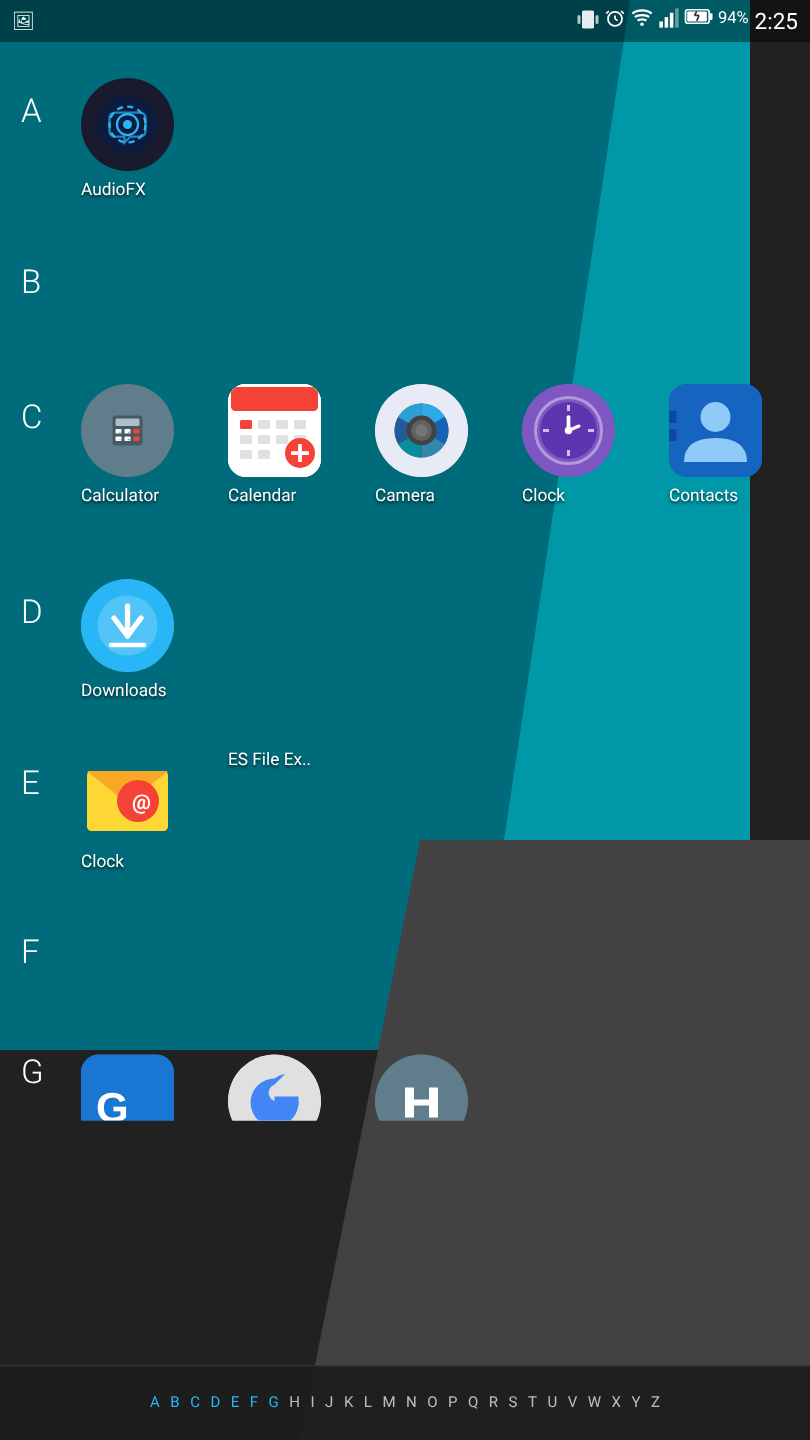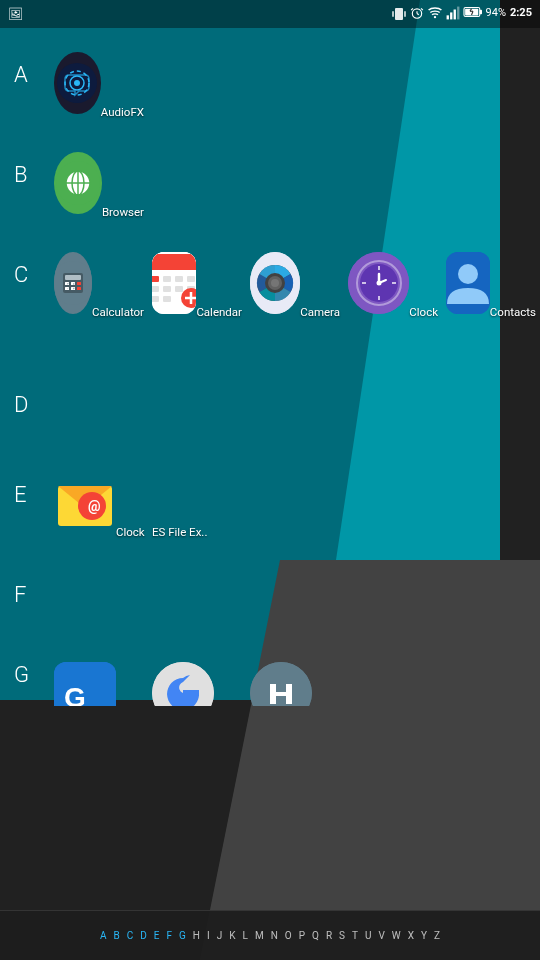--- a/index.html
+++ b/index.html
@@ -78,22 +78,22 @@
     }
 
     .status-right {
       display: flex;
       align-items: flex-start;
       gap: 4px;
     }
 
     .status-time {
       color: white;
-      font-size: 11px;
-      font-weight: bold;
+      font-size: 15px;
+      font-weight: normal;
     }
 
     .status-battery {
       color: white;
       font-size: 11px;
     }
 
     
     .app-list {
       position: absolute;
@@ -128,21 +128,22 @@
       display: flex;
       flex-wrap: wrap;
       flex: 1;
       gap: 0;
     }
 
     
     .app-item {
       width: 98px;
       display: flex;
-      align-items: flex-end;
+      flex-direction: column;
+      align-items: flex-start;
       padding: 8px 4px;
       cursor: pointer;
     }
 
     .app-icon-wrapper {
       width: 62px;
       height: 62px;
       border-radius: 50%;
       overflow: hidden;
       display: flex;
@@ -305,35 +306,20 @@
             <path d="M14 14 Q10 14 10 18 L10 26 Q10 30 14 30 L20 30 L20 34 L24 30 L30 30 Q34 30 34 26 L34 18 Q34 14 30 14 Z" fill="none" stroke="#29b6f6" stroke-width="1.5" opacity="0.7"></path>
           </svg>
         </div>
         <span class="app-label">AudioFX</span>
       </div>
     </div>
   </div>
 
   <div class="section">
     <div class="section-letter">B</div>
-    <div class="section-apps">
-      <div class="app-item">
-        <div class="app-icon-wrapper icon-browser">
-          <svg width="44" height="44" viewBox="0 0 44 44">
-            <circle cx="22" cy="22" r="22" fill="#4caf50"></circle>
-            <circle cx="22" cy="22" r="12" fill="white"></circle>
-
-            <path d="M22 10 L22 34 M10 22 L34 22" stroke="#4caf50" stroke-width="1.5"></path>
-            <ellipse cx="22" cy="22" rx="6" ry="12" fill="none" stroke="#4caf50" stroke-width="1.5"></ellipse>
-            <circle cx="22" cy="22" r="12" fill="none" stroke="#4caf50" stroke-width="1.5"></circle>
-          </svg>
-        </div>
-        <span class="app-label">Browser</span>
-      </div>
-    </div>
   </div>
 
   <div class="section" style="min-height:130px;">
     <div class="section-letter">C</div>
     <div class="section-apps">
 
       <div class="app-item">
         <div class="app-icon-wrapper icon-calculator">
           <svg width="44" height="44" viewBox="0 0 44 44">
             <circle cx="22" cy="22" r="22" fill="#607d8b"></circle>
@@ -438,20 +424,35 @@
             <rect x="0" y="30" width="5" height="8" rx="1" fill="#0d47a1"></rect>
           </svg>
         </div>
         <span class="app-label">Contacts</span>
       </div>
     </div>
   </div>
 
   <div class="section">
     <div class="section-letter">D</div>
+    <div class="section-apps">
+      <div class="app-item">
+        <div class="app-icon-wrapper icon-downloads">
+          <svg width="62" height="62" viewBox="0 0 62 62">
+            <circle cx="31" cy="31" r="31" fill="#29b6f6"></circle>
+
+            <circle cx="31" cy="31" r="20" fill="white" opacity="0.2"></circle>
+            <polyline points="22,26 31,38 40,26" fill="none" stroke="white" stroke-width="3.5" stroke-linecap="round" stroke-linejoin="round"></polyline>
+            <line x1="31" y1="18" x2="31" y2="38" stroke="white" stroke-width="3.5" stroke-linecap="round"></line>
+            <line x1="20" y1="44" x2="42" y2="44" stroke="white" stroke-width="3" stroke-linecap="round"></line>
+          </svg>
+        </div>
+        <span class="app-label">Downloads</span>
+      </div>
+    </div>
   </div>
 
   <div class="section">
     <div class="section-letter">E</div>
     <div class="section-apps">
 
       <div class="app-item">
         <div class="app-icon-wrapper" style="background:transparent;overflow:visible;">
           <svg width="62" height="62" viewBox="0 0 62 62">
 

